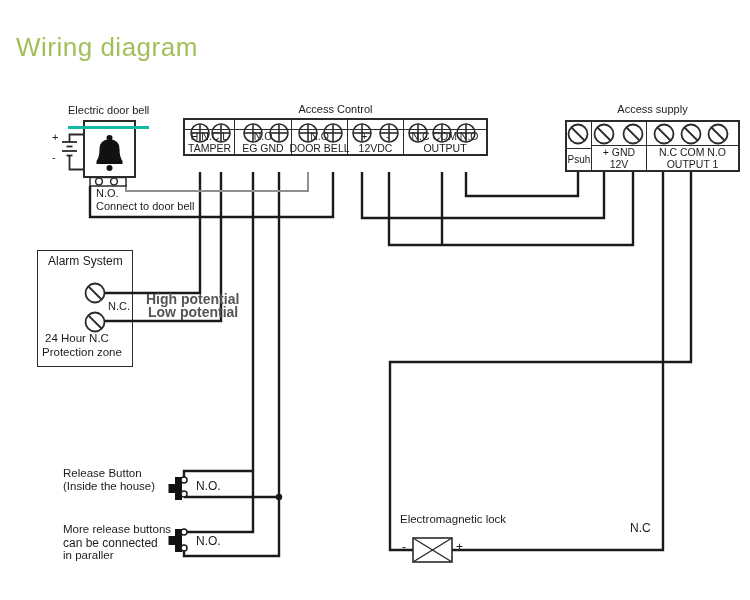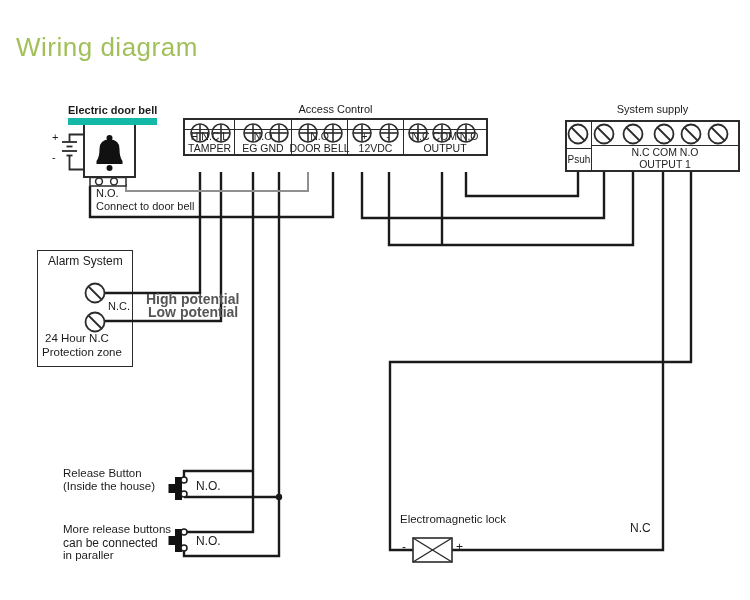--- a/index.html
+++ b/index.html
@@ -18,21 +18,21 @@
   .lblrow{flex:1;display:flex;flex-direction:column;align-items:center;justify-content:center;
           font-size:10.5px;line-height:12px;white-space:nowrap;}
   .lblrow.single{justify-content:center;align-items:center;}
   .block-title{position:absolute;text-align:center;font-size:11px;z-index:2;}
   .spread{word-spacing:16px;}
   
   .box{position:absolute;border:2px solid #2b2b2b;background:#fff;box-sizing:border-box;z-index:2;}
   #wires{position:absolute;left:0;top:0;z-index:5;pointer-events:none;}
   .txt{position:absolute;z-index:6;white-space:nowrap;}
   .gray-bold{font-weight:bold;color:#555555;font-size:14px;line-height:13px;}
-  #bell-label{border-bottom:7px solid #14b8a6;padding-bottom:1px;font-weight:bold;}
+  #bell-label{border-bottom:3px solid #14b8a6;padding-bottom:9px;}
 </style>
 </head>
 <body>
 
 <div class="abs" id="page-title" style="color:#a2c05a;">Wiring diagram</div>
 
 <div class="txt small" id="bell-label" style="left:68px;top:104px;">Electric door bell</div>
 <div class="box" style="left:83px;top:120px;width:53px;height:58px;"></div>
 <div class="txt small" style="left:52px;top:131px;">+</div>
 <div class="txt small" style="left:52px;top:151px;">-</div>
@@ -71,26 +71,33 @@
   </div>
   <div class="tcell">
     <div class="screwrow"></div>
     <div class="lblrow">
       <span>N.C COM N.O</span>
       <span>OUTPUT</span>
     </div>
   </div>
 </div>
 
-<div class="block-title" style="left:565px;top:103px;width:175px;">System supply</div>
+<div class="block-title" style="left:565px;top:103px;width:175px;">Access supply</div>
 <div class="tblock" id="ps-block" style="left:565px;top:120px;width:175px;height:52px;">
   <div class="tcell" style="width:25px;">
     <div class="screwrow"></div>
     <div class="lblrow single" style="font-size:10px;">
       <span>Psuh</span>
+    </div>
+  </div>
+  <div class="tcell" style="width:55px;">
+    <div class="screwrow"></div>
+    <div class="lblrow">
+      <span>+ GND</span>
+      <span>12V</span>
     </div>
   </div>
   <div class="tcell">
     <div class="screwrow"></div>
     <div class="lblrow">
       <span>N.C COM N.O</span>
       <span>OUTPUT 1</span>
     </div>
   </div>
 </div>

